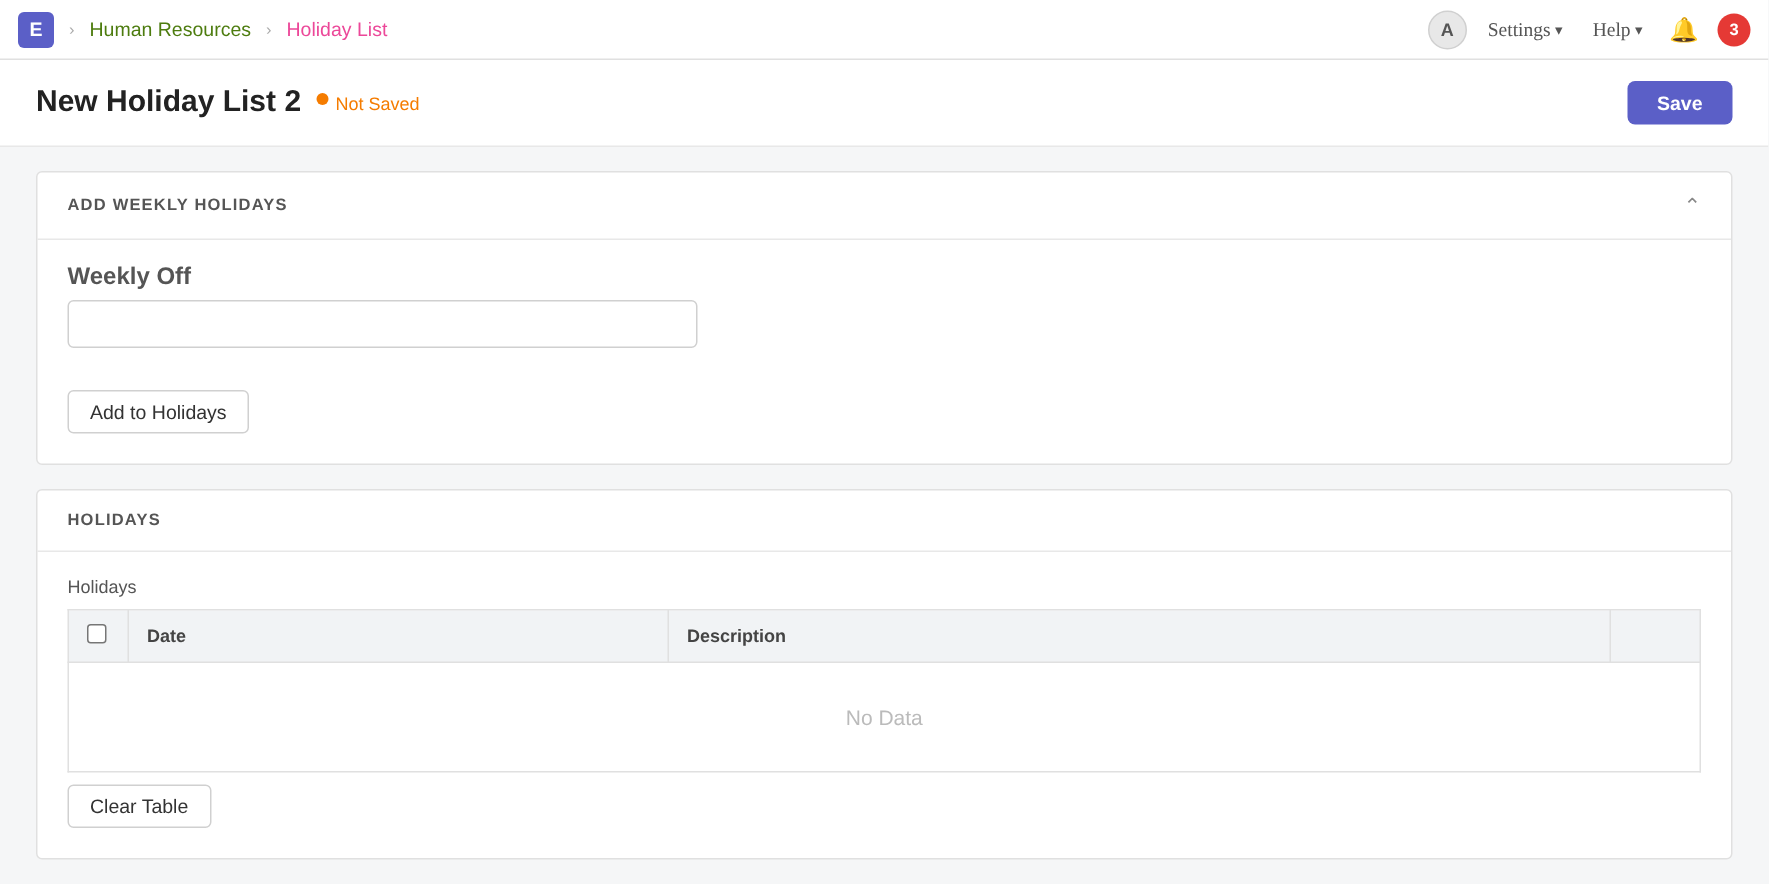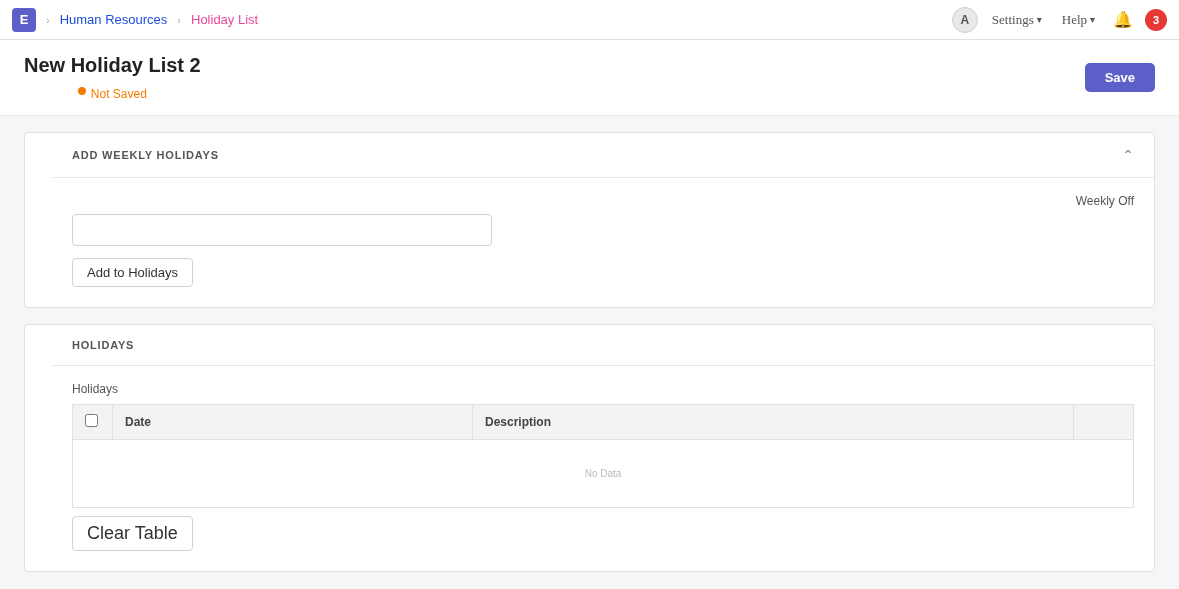--- a/index.html
+++ b/index.html
@@ -10,21 +10,21 @@
       display: flex; align-items: center; height: 40px;
       background: #fff; border-bottom: 1px solid #e0e0e0;
       padding: 0 12px; gap: 8px;
     }
     .navbar-logo {
       width: 24px; height: 24px; background: #5b5fc7; border-radius: 4px;
       display: flex; align-items: center; justify-content: center;
       color: #fff; font-weight: bold; font-size: 13px; flex-shrink: 0;
     }
     .navbar-chevron { color: #aaa; font-size: 11px; margin: 0 2px; }
-    .navbar-breadcrumb { color: #1d4ed8; font-size: 13px; }
+    .navbar-breadcrumb { color: #4d7c0f; font-size: 13px; }
     .navbar-breadcrumb.active { color: #ec4899; font-weight: 500; }
     .navbar-search {
       flex: 1; max-width: 320px; margin-left: 16px;
       display: flex; align-items: center;
       border: 1px solid #d0d0d0; border-radius: 4px;
       background: #f9f9f9; padding: 0 8px; height: 28px;
     }
     .navbar-search input {
       border: none; background: transparent; outline: none;
       font-size: 12px; color: #555; flex: 1;
@@ -48,64 +48,63 @@
       display: flex; align-items: center; justify-content: center;
       color: #fff; font-size: 11px; font-weight: bold;
     }
     .bell-btn { background: none; border: none; cursor: pointer; font-size: 16px; color: #555; padding: 2px 4px; }
 
     
     .page-header {
       display: flex; align-items: center; justify-content: space-between;
       padding: 14px 24px; background: #fff; border-bottom: 1px solid #e8e8e8;
     }
-    .page-title-row { display: flex; align-items: center; gap: 10px; flex-direction: column; }
+    .page-title-row { display: flex; align-items: center; gap: 10px; }
     .page-title { font-size: 20px; font-weight: 600; color: #222; }
     .not-saved-badge {
       display: flex; gap: 5px;
       font-size: 12px; color: #f57c00;
     }
     .not-saved-dot { width: 8px; height: 8px; background: #f57c00; border-radius: 50%; }
     .save-btn {
       background: #5b5fc7; color: #fff; border: none;
       padding: 7px 20px; border-radius: 5px; font-size: 13px;
       font-weight: 700; cursor: pointer;
     }
 
     
     .main-content { padding: 0 24px 24px; }
 
     
     .section-card {
       background: #fff; border: 1px solid #e0e0e0; border-radius: 4px;
       margin-top: 16px;
-      padding-left: 27px;
     }
 
     
     .section-header {
       display: flex; align-items: center; justify-content: space-between;
       padding: 14px 20px; border-bottom: 1px solid #e8e8e8;
     }
     .section-title {
       font-size: 11px; font-weight: 700; letter-spacing: 0.8px;
       text-transform: uppercase; color: #555;
     }
     .collapse-icon { color: #888; cursor: pointer; font-size: 14px; }
 
     
     .form-area { padding: 16px 20px 20px; }
-    .form-label { font-size: 12px; color: #555; margin-bottom: 6px; font-weight: 400; text-align: right; }
+    .form-label { font-size: 16px; color: #555; margin-bottom: 6px; font-weight: 700; }
     .form-input {
       width: 420px; height: 32px; border: 1px solid #d0d0d0;
       border-radius: 4px; padding: 0 10px; font-size: 13px; outline: none;
       color: #333; background: #fff;
     }
     .add-btn {
-      margin-top: 12px; padding: 6px 14px;
+      margin-top: 28px; padding: 6px 14px;
       border: 1px solid #d0d0d0; border-radius: 4px;
       background: #fff; font-size: 13px; color: #333;
       cursor: pointer;
     }
 
     
     .holidays-section { padding: 16px 20px 20px; }
     .holidays-label { font-size: 12px; color: #555; margin-bottom: 8px; font-weight: 500; }
 
     
@@ -118,33 +117,33 @@
     .holidays-table td {
       padding: 9px 12px; border: 1px solid #e0e0e0;
       font-size: 13px; color: #555;
     }
     .th-checkbox { width: 40px; }
     .th-date { width: 360px; }
     .th-desc { }
     .th-action { width: 60px; }
     .no-data-row td {
       text-align: center; padding: 28px; color: #bbb;
-      font-size: 10px;
+      font-size: 14px;
     }
 
     
     .table-footer { margin-top: 0; }
     .add-row-btn {
       padding: 6px 14px; border: 1px solid #d0d0d0; border-radius: 4px;
       background: #fff; font-size: 13px; color: #333; cursor: pointer;
       margin-top: 10px;
     }
     .clear-table-btn {
       padding: 6px 14px; border: 1px solid #d0d0d0; border-radius: 4px;
-      background: #fff; font-size: 18px; color: #333; cursor: pointer;
+      background: #fff; font-size: 13px; color: #333; cursor: pointer;
       margin-top: 8px;
     }
   </style>
 </head>
 <body>
 
 <div class="navbar">
   <div class="navbar-logo">
     <span>E</span>
   </div>

